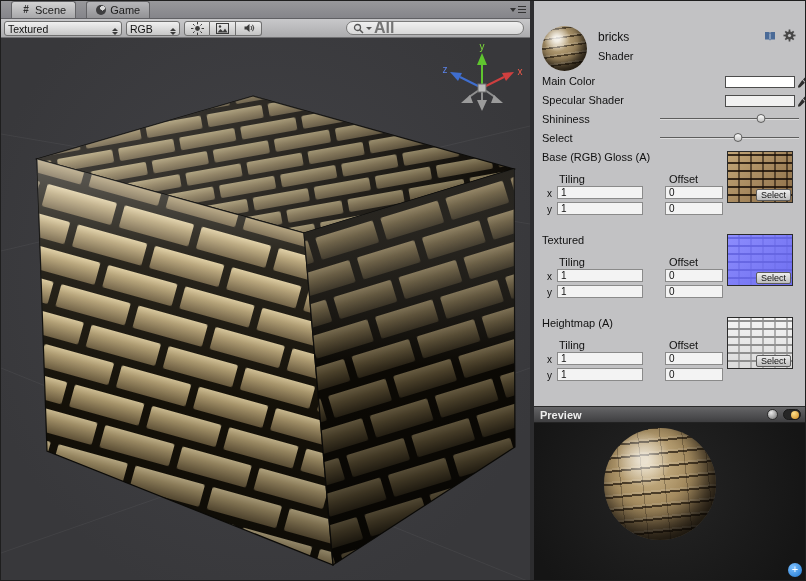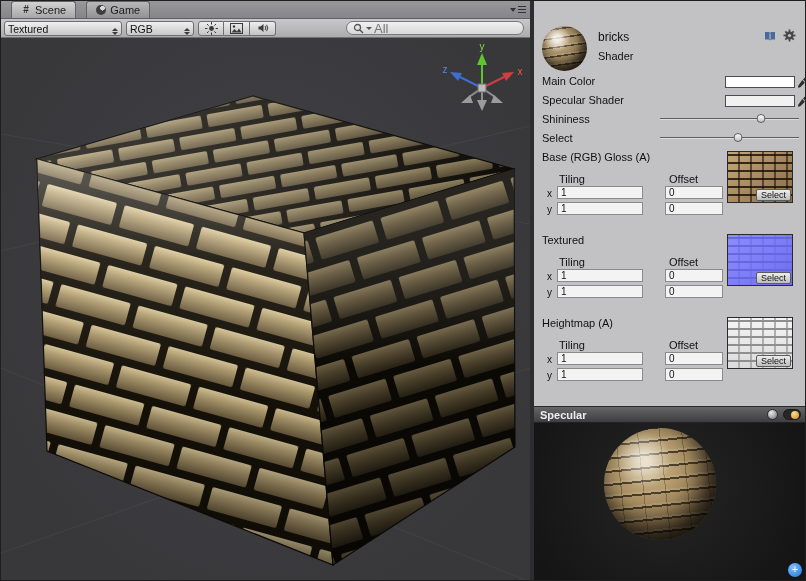--- a/index.html
+++ b/index.html
@@ -24,35 +24,35 @@
   .pm-tri{width:0;height:0;border-left:3px solid transparent;border-right:3px solid transparent;border-top:4px solid #333;}
   .pm-lines{width:8px;height:7px;background:repeating-linear-gradient(#333 0 1px,transparent 1px 3px);}
 
   
   #scene{position:absolute;left:0;top:0;width:529px;height:581px;}
   #scene-toolbar{position:absolute;left:0;top:18px;right:0;height:19px;
     background:linear-gradient(#c8c8ca,#acacae);border-bottom:1px solid #707072;
     display:flex;align-items:center;padding:0 3px;gap:4px;}
   .dropdown{height:15px;background:linear-gradient(#f0f0f0,#c7c7c7);border:1px solid #6f6f6f;border-radius:3px;
     font-size:10.5px;color:#111;display:flex;align-items:flex-end;padding:0 3px;gap:4px;}
-  .dd-textured{width:118px;} .dd-rgb{width:68px;}
+  .dd-textured{width:118px;} .dd-rgb{width:54px;}
   .dd-ud{display:flex;flex-direction:column;gap:1px;margin-left:auto;}
   .dd-ud i{display:block;width:0;height:0;border-left:3px solid transparent;border-right:3px solid transparent;}
   .dd-ud .up{border-bottom:3px solid #3a3a3a;}
   .dd-ud .dn{border-top:3px solid #3a3a3a;}
   .tgl-group{display:flex;}
   .tgl{width:26px;height:15px;background:linear-gradient(#ededed,#c3c3c3);border:1px solid #6f6f6f;
     display:flex;align-items:center;justify-content:center;}
   .tgl:first-child{border-radius:3px 0 0 3px;}
   .tgl+.tgl{border-left:none;}
   .tgl:last-child{border-radius:0 3px 3px 0;}
   .search{margin-left:auto;margin-right:3px;width:178px;height:14px;border-radius:8px;
     background:linear-gradient(#f0f0f0,#d8d8d8);border:1px solid #7a7a7a;
     display:flex;align-items:center;gap:2px;padding:0 6px;}
-  .search input{flex:1;border:none;background:transparent;outline:none;font-size:13px;color:#555;font-family:inherit;min-width:0;}
+  .search input{flex:1;border:none;background:transparent;outline:none;font-size:16px;color:#555;font-family:inherit;min-width:0;font-weight:bold;}
   .search .tri{width:0;height:0;border-left:3px solid transparent;border-right:3px solid transparent;border-top:3px solid #555;}
   #viewport{position:absolute;left:0;top:37px;right:0;bottom:0;
     background:radial-gradient(ellipse at 50% 45%,#434347,#38383b 78%);}
   #gizmo{position:absolute;right:6px;top:4px;}
 
   
   #splitter{position:absolute;left:529px;top:0;width:4px;height:581px;background:#2d2d2f;}
 
   
   #inspector{position:absolute;left:533px;top:0;width:273px;height:581px;background:#c2c2c4;}
@@ -386,21 +386,21 @@
       <div class="axis ay">y</div>
       <input class="tf t-y" value="1" style="">
       <input class="tf o-y" value="0" style="">
       <div class="thumb thumb-height">
         <button class="select-btn">Select</button>
       </div>
     </div>
 
     <div id="preview">
       <div id="preview-header">
-        <span class="ttl">Specular</span>
+        <span class="ttl">Preview</span>
         <span class="ph-sphere"></span>
         <span class="ph-light"></span>
       </div>
       <div id="preview-body">
         <div class="preview-sphere"></div>
         <div class="add-btn">+</div>
       </div>
     </div>
   </div>
 </div>

